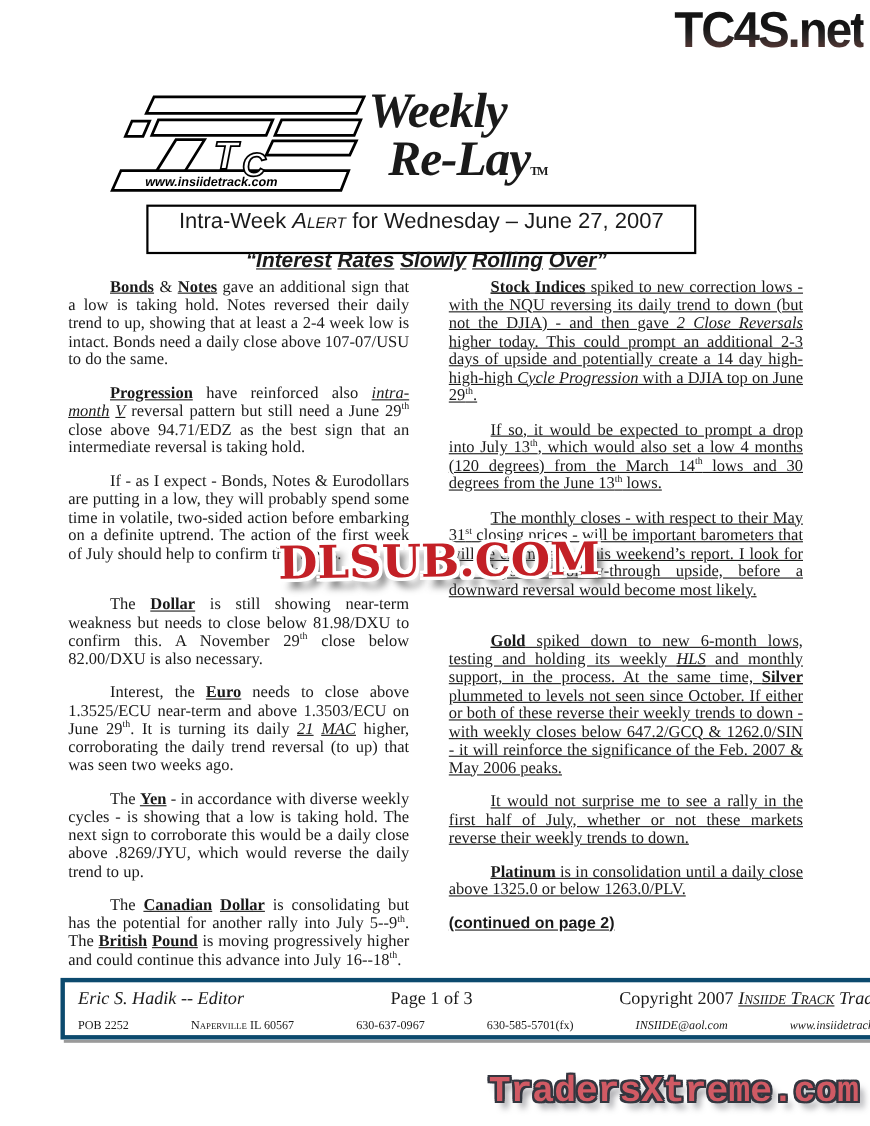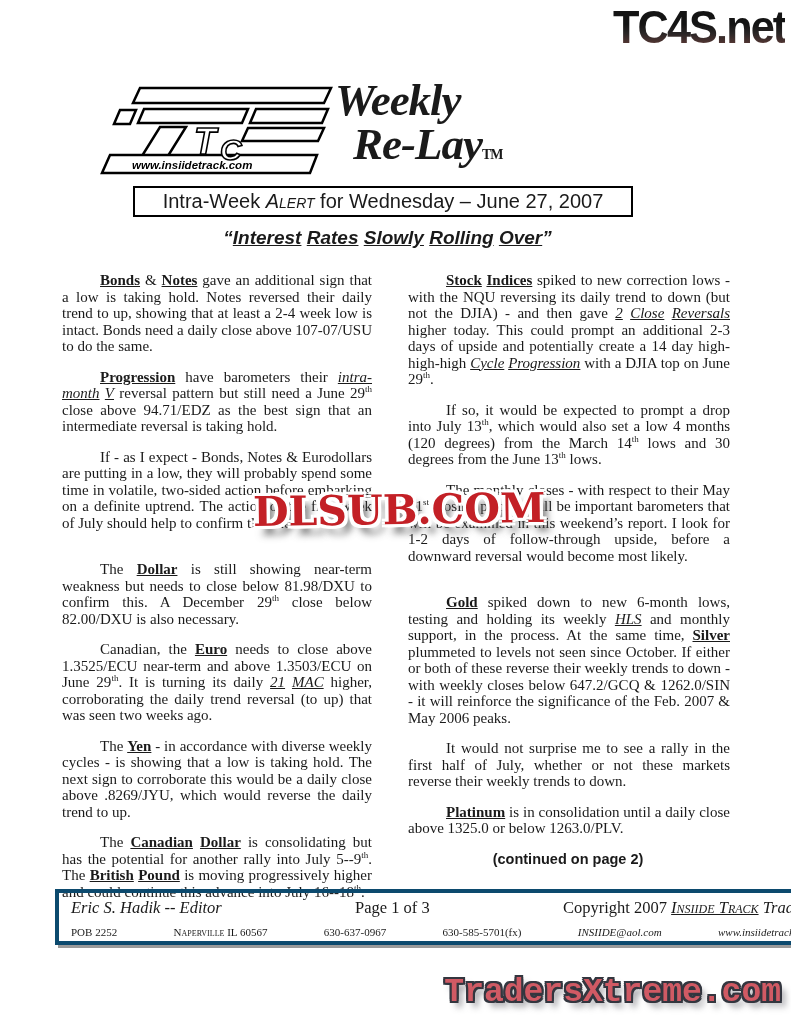--- a/index.html
+++ b/index.html
@@ -25,48 +25,48 @@
 
   
   .masthead { position:absolute; left:98px; top:82px; width:430px; height:95px; }
   .itc-logo { position:absolute; left:0; top:4px; }
   .mast-title {
     position:absolute; left:237px; top:-4px;
     font-weight:bold; font-style:italic; font-size:45px; line-height:44px;
     letter-spacing:-1px; white-space:nowrap;
   }
   .mast-line2 { padding-left:18px; }
-  .tm { font-size:14px; vertical-align:baseline; font-style:normal;margin-top:20px; }
+  .tm { font-size:11px; vertical-align:baseline; font-style:normal;margin-top:20px; }
 
   
   .alert-box {
-    position:absolute; left:133px; top:186px; width:500px; height:31px;
+    position:absolute; left:133px; top:186px; width:500px; height:45px;
     border:2px solid #000; text-align:center;
     font-family:"Liberation Sans", sans-serif; font-size:20px; line-height:27px;
     white-space:nowrap;
   }
   .alert-word { font-style:italic; font-variant:small-caps; }
 
   
   .headline {
     position:absolute; left:0; top:227px; width:775px; text-align:center;
     font-family:"Liberation Sans", sans-serif; font-weight:bold; font-style:italic;
     font-size:19px; letter-spacing:0px;
   }
   .headline .hw { text-decoration:underline; }
 
   
-  .col { position:absolute; top:272px; font-size:15px; line-height:16.5px; text-align:justify; }
+  .col { position:absolute; top:253px; font-size:15px; line-height:16.5px; text-align:justify; }
   .col-left  { left:62px;  width:310px; }
-  .col-right { left:408px; width:322px; }
+  .col-right { left:408px; width:322px;text-decoration:underline; }
   .col p { margin:0 0 14px; text-indent:38px; }
   .col p.extra-gap { margin-bottom:30px; }
 
   .continued {
-    text-align:center; font-family:"Liberation Sans", sans-serif;
+    text-align:left; font-family:"Liberation Sans", sans-serif;
     font-weight:bold; font-size:14.5px; margin-top:2px; padding-right:2px;
   }
 
   
   .watermark {
     position:absolute; left:253px; top:486px; z-index:6;
     font-family:"DejaVu Serif", serif; font-weight:bold;
     font-size:41px; letter-spacing:0px; color:#c32026; white-space:nowrap;
     transform:rotate(-0.8deg);
     text-shadow:
@@ -129,24 +129,24 @@
 <div class="alert-box">
   <span>Intra-Week </span><span class="alert-word">Alert</span><span> for Wednesday – June 27, 2007</span>
 </div>
 
 <div class="headline">
   <span>“</span><span><span class="hw">Interest</span> <span class="hw">Rates</span> <span class="hw">Slowly</span> <span class="hw">Rolling</span> <span class="hw">Over</span></span><span>”</span>
 </div>
 
 <div class="col col-left">
     <p><span class="b u">Bonds</span><span> &amp; </span><span class="b u">Notes</span><span> gave an additional sign that a low is taking hold. Notes reversed their daily trend to up, showing that at least a 2-4 week low is intact. Bonds need a daily close above 107-07/USU to do the same.</span></p>
-    <p><span class="b u">Progression</span><span> have barometers their </span><span class="i u">intra-month</span><span> </span><span class="i u">V</span><span> reversal pattern but still need a June 29</span><sup>th</sup><span> close above 94.71/EDZ as the best sign that an intermediate reversal is taking hold.</span></p>
+    <p><span class="b u">Progression</span><span> have reinforced also </span><span class="i u">intra-month</span><span> </span><span class="i u">V</span><span> reversal pattern but still need a June 29</span><sup>th</sup><span> close above 94.71/EDZ as the best sign that an intermediate reversal is taking hold.</span></p>
     <p class="extra-gap"><span>If - as I expect - Bonds, Notes &amp; Eurodollars are putting in a low, they will probably spend some time in volatile, two-sided action before embarking on a definite uptrend. The action of the first week of July should help to confirm this thesis.</span></p>
-    <p><span>The </span><span class="b u">Dollar</span><span> is still showing near-term weakness but needs to close below 81.98/DXU to confirm this. A December 29</span><sup>th</sup><span> close below 82.00/DXU is also necessary.</span></p>
-    <p><span>Canadian, the </span><span class="b u">Euro</span><span> needs to close above 1.3525/ECU near-term and above 1.3503/ECU on June 29</span><sup>th</sup><span>. It is turning its daily </span><span class="i u">21</span><span> </span><span class="i u">MAC</span><span> higher, corroborating the daily trend reversal (to up) that was seen two weeks ago.</span></p>
+    <p><span>The </span><span class="b u">Dollar</span><span> is still showing near-term weakness but needs to close below 81.98/DXU to confirm this. A November 29</span><sup>th</sup><span> close below 82.00/DXU is also necessary.</span></p>
+    <p><span>Interest, the </span><span class="b u">Euro</span><span> needs to close above 1.3525/ECU near-term and above 1.3503/ECU on June 29</span><sup>th</sup><span>. It is turning its daily </span><span class="i u">21</span><span> </span><span class="i u">MAC</span><span> higher, corroborating the daily trend reversal (to up) that was seen two weeks ago.</span></p>
     <p><span>The </span><span class="b u">Yen</span><span> - in accordance with diverse weekly cycles - is showing that a low is taking hold. The next sign to corroborate this would be a daily close above .8269/JYU, which would reverse the daily trend to up.</span></p>
     <p><span>The </span><span class="b u">Canadian</span><span> </span><span class="b u">Dollar</span><span> is consolidating but has the potential for another rally into July 5--9</span><sup>th</sup><span>. The </span><span class="b u">British</span><span> </span><span class="b u">Pound</span><span> is moving progressively higher and could continue this advance into July 16--18</span><sup>th</sup><span>.</span></p>
   </div>
 <div class="col col-right">
   <div>
       <p><span class="b u">Stock</span><span> </span><span class="b u">Indices</span><span> spiked to new correction lows - with the NQU reversing its daily trend to down (but not the DJIA) - and then gave </span><span class="i u">2</span><span> </span><span class="i u">Close</span><span> </span><span class="i u">Reversals</span><span> higher today. This could prompt an additional 2-3 days of upside and potentially create a 14 day high-high-high </span><span class="i u">Cycle</span><span> </span><span class="i u">Progression</span><span> with a DJIA top on June 29</span><sup>th</sup><span>.</span></p>
       <p><span>If so, it would be expected to prompt a drop into July 13</span><sup>th</sup><span>, which would also set a low 4 months (120 degrees) from the March 14</span><sup>th</sup><span> lows and 30 degrees from the June 13</span><sup>th</sup><span> lows.</span></p>
       <p class="extra-gap"><span>The monthly closes - with respect to their May 31</span><sup>st</sup><span> closing prices - will be important barometers that will be examined in this weekend’s report. I look for 1-2 days of follow-through upside, before a downward reversal would become most likely.</span></p>
       <p><span class="b u">Gold</span><span> spiked down to new 6-month lows, testing and holding its weekly </span><span class="i u">HLS</span><span> and monthly support, in the process. At the same time, </span><span class="b u">Silver</span><span> plummeted to levels not seen since October. If either or both of these reverse their weekly trends to down - with weekly closes below 647.2/GCQ &amp; 1262.0/SIN - it will reinforce the significance of the Feb. 2007 &amp; May 2006 peaks.</span></p>
       <p><span>It would not surprise me to see a rally in the first half of July, whether or not these markets reverse their weekly trends to down.</span></p>

